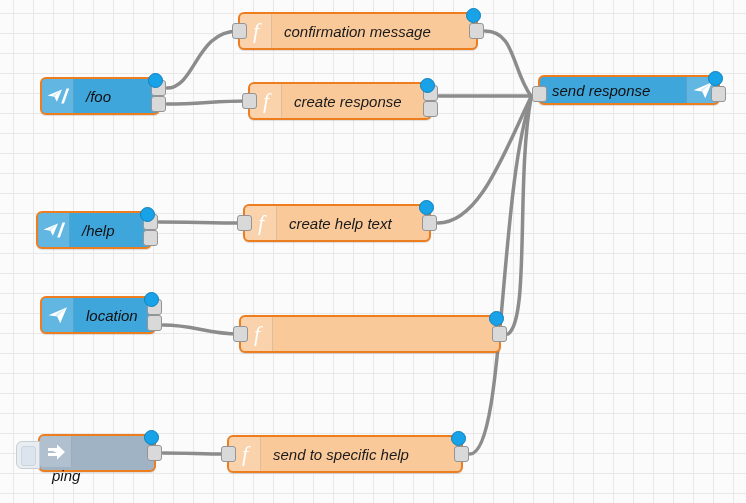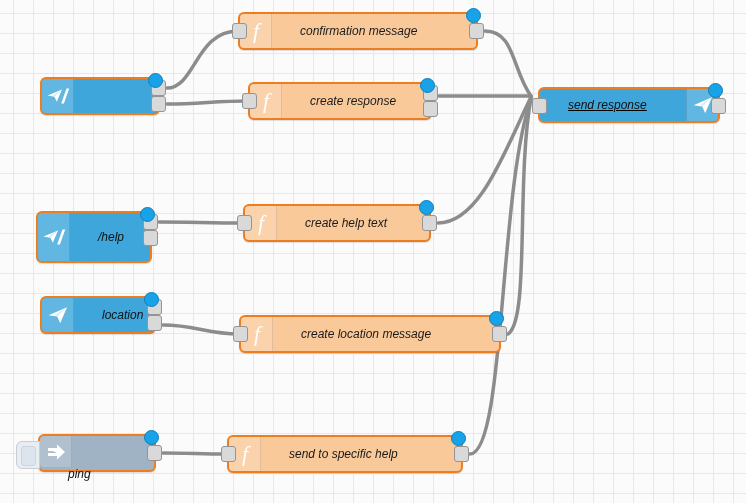--- a/index.html
+++ b/index.html
@@ -60,23 +60,23 @@
   }
   .node-icon.right {
     border-right: none;
     border-left: 1px solid rgba(0,0,0,0.10);
     border-radius: 0 4px 4px 0;
   }
   .node-label {
     flex: 1 1 auto;
     display: flex;
     align-items: center;
-    padding: 0 28px;
+    padding: 0 12px;
     font-style: italic;
-    font-size: 12px;
+    font-size: 15px;
     color: #1a1a1a;
     white-space: nowrap;
   }
   .node.tg .node-label,
   .node.inject .node-label {
     color: #101010;
   }
   .port {
     position: absolute;
     width: 15px;
@@ -163,49 +163,50 @@
         <div class="status-dot"></div>
       </div>
       <div class="node tg" style="left: 40px; top: 77px; width: 120px; height: 38px;">
         <div class="node-icon">
           <svg class="glyph" width="24" height="24" viewBox="0 0 24 24">
             <path d="M1.5 11.6 L16 5.4 L10.8 17.8 L8.4 12.7 Z" fill="#ffffff"></path>
             <path d="M8.4 12.7 L16 5.4 L7.0 11.2 Z" fill="#d8ecf8"></path>
             <path d="M20.5 4.5 L15.2 19.5 L17.9 19.5 L23.2 4.5 Z" fill="#ffffff"></path>
           </svg>
         </div>
+        <div class="node-label">/foo</div>
         <div class="port out" style="top: 1px;"></div>
         <div class="port out" style="top: 17px;"></div>
         <div class="status-dot"></div>
       </div>
       <div class="node fn" style="left: 248px; top: 82px; width: 184px; height: 38px;">
         <div class="node-icon">
           <svg class="glyph" width="24" height="24" viewBox="0 0 24 24">
             <text x="12" y="19" text-anchor="middle" font-family="&quot;Liberation Serif&quot;, serif" font-size="22" font-style="italic" fill="#ffffff">f</text>
           </svg>
         </div>
         <div class="node-label">create response</div>
         <div class="port in" style="top: 9px;"></div>
         <div class="port out" style="top: 1px;"></div>
         <div class="port out" style="top: 17px;"></div>
         <div class="status-dot"></div>
       </div>
-      <div class="node tg" style="left: 538px; top: 87px; width: 182px; height: 36px; text-decoration: underline;">
+      <div class="node tg" style="left: 538px; top: 75px; width: 182px; height: 30px;">
         <div class="node-label">send response</div>
         <div class="node-icon right">
           <svg class="glyph" width="24" height="24" viewBox="0 0 24 24">
             <path d="M2.5 12.2 L21 4.2 L14.2 20.2 L11.2 13.6 Z" fill="#ffffff"></path>
             <path d="M11.2 13.6 L21 4.2 L9.4 11.7 Z" fill="#d8ecf8"></path>
           </svg>
         </div>
         <div class="port in" style="top: 9px;"></div>
         <div class="port out" style="top: 9px;"></div>
         <div class="status-dot"></div>
       </div>
-      <div class="node tg" style="left: 36px; top: 211px; width: 116px; height: 52px;">
+      <div class="node tg" style="left: 36px; top: 211px; width: 116px; height: 38px;">
         <div class="node-icon">
           <svg class="glyph" width="24" height="24" viewBox="0 0 24 24">
             <path d="M1.5 11.6 L16 5.4 L10.8 17.8 L8.4 12.7 Z" fill="#ffffff"></path>
             <path d="M8.4 12.7 L16 5.4 L7.0 11.2 Z" fill="#d8ecf8"></path>
             <path d="M20.5 4.5 L15.2 19.5 L17.9 19.5 L23.2 4.5 Z" fill="#ffffff"></path>
           </svg>
         </div>
         <div class="node-label">/help</div>
         <div class="port out" style="top: 1px;"></div>
         <div class="port out" style="top: 17px;"></div>
@@ -233,21 +234,20 @@
         <div class="port out" style="top: 1px;"></div>
         <div class="port out" style="top: 17px;"></div>
         <div class="status-dot"></div>
       </div>
       <div class="node fn" style="left: 239px; top: 315px; width: 262px; height: 38px;">
         <div class="node-icon">
           <svg class="glyph" width="24" height="24" viewBox="0 0 24 24">
             <text x="12" y="19" text-anchor="middle" font-family="&quot;Liberation Serif&quot;, serif" font-size="22" font-style="italic" fill="#ffffff">f</text>
           </svg>
         </div>
-        <div class="node-label">create location message</div>
         <div class="port in" style="top: 9px;"></div>
         <div class="port out" style="top: 9px;"></div>
         <div class="status-dot"></div>
       </div>
       <div class="node inject" style="left: 38px; top: 434px; width: 118px; height: 38px;">
         <div class="inject-btn"></div>
         <div class="node-icon">
           <svg class="glyph" width="24" height="24" viewBox="0 0 24 24">
             <path d="M4 8.5 h9 V5 l7 7 l-7 7 v-3.5 h-9 V13 h9" fill="#ffffff"></path>
             <path d="M4 8 h9.5 v3 H4 z M4 13 h9.5 v3 H4 z M13 4.5 L21 12 L13 19.5 z" fill="#ffffff"></path>

